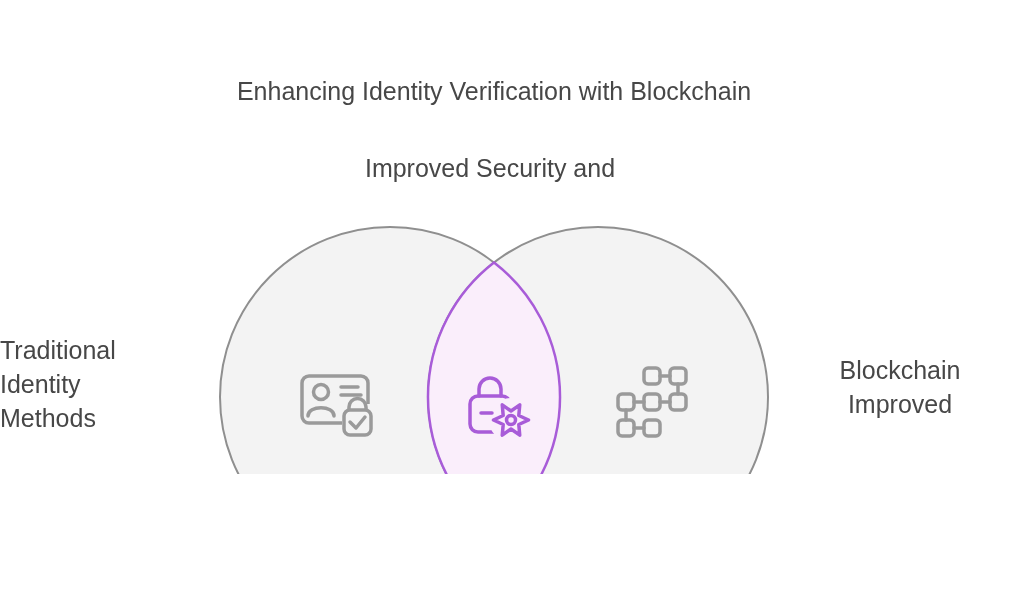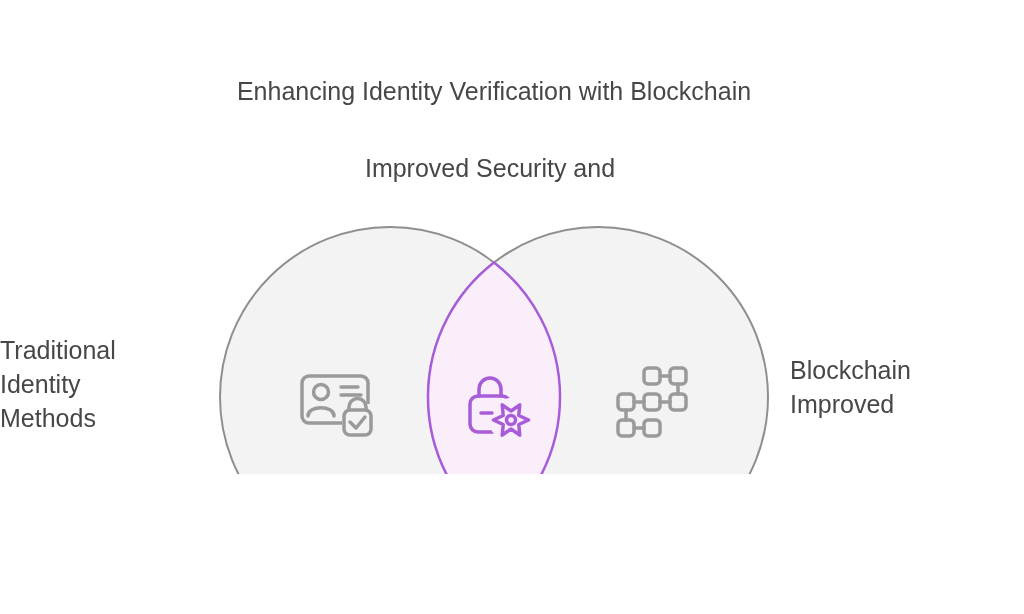--- a/index.html
+++ b/index.html
@@ -34,21 +34,21 @@
   }
   .label{
     position:absolute;
     font-size:25px;
     line-height:34px;
     font-weight:400;
     color:var(--text);
   }
   .center-label{ top:119px; left:0; width:980px; text-align:center; }
   .left-label{ top:301px; left:0; width:200px; text-align:left; }
-  .right-label{ top:321px; left:790px; width:220px; text-align:left; }
+  .right-label{ top:321px; left:790px; width:220px; text-align:center; }
   .venn-svg{ position:absolute; top:0; left:0; }
   .circle{ fill:var(--circle-fill); stroke:var(--circle-stroke); stroke-width:2; }
   .lens{ fill:var(--overlap-fill); stroke:var(--overlap-stroke); stroke-width:2.5; }
   .g-stroke{ fill:none; stroke:var(--icon-gray); stroke-width:3.5; stroke-linecap:round; stroke-linejoin:round; }
   .g-mask{ fill:var(--circle-fill); stroke:none; }
   .g-body{ fill:var(--circle-fill); stroke:var(--icon-gray); stroke-width:3.5; stroke-linecap:round; stroke-linejoin:round; }
   .p-stroke{ fill:none; stroke:var(--icon-purple); stroke-width:3.5; stroke-linecap:round; stroke-linejoin:round; }
   .p-mask{ fill:var(--overlap-fill); stroke:none; }
   .p-gear{ fill:var(--overlap-fill); stroke:var(--icon-purple); stroke-width:3.5; stroke-linecap:round; stroke-linejoin:round; }
 </style>

